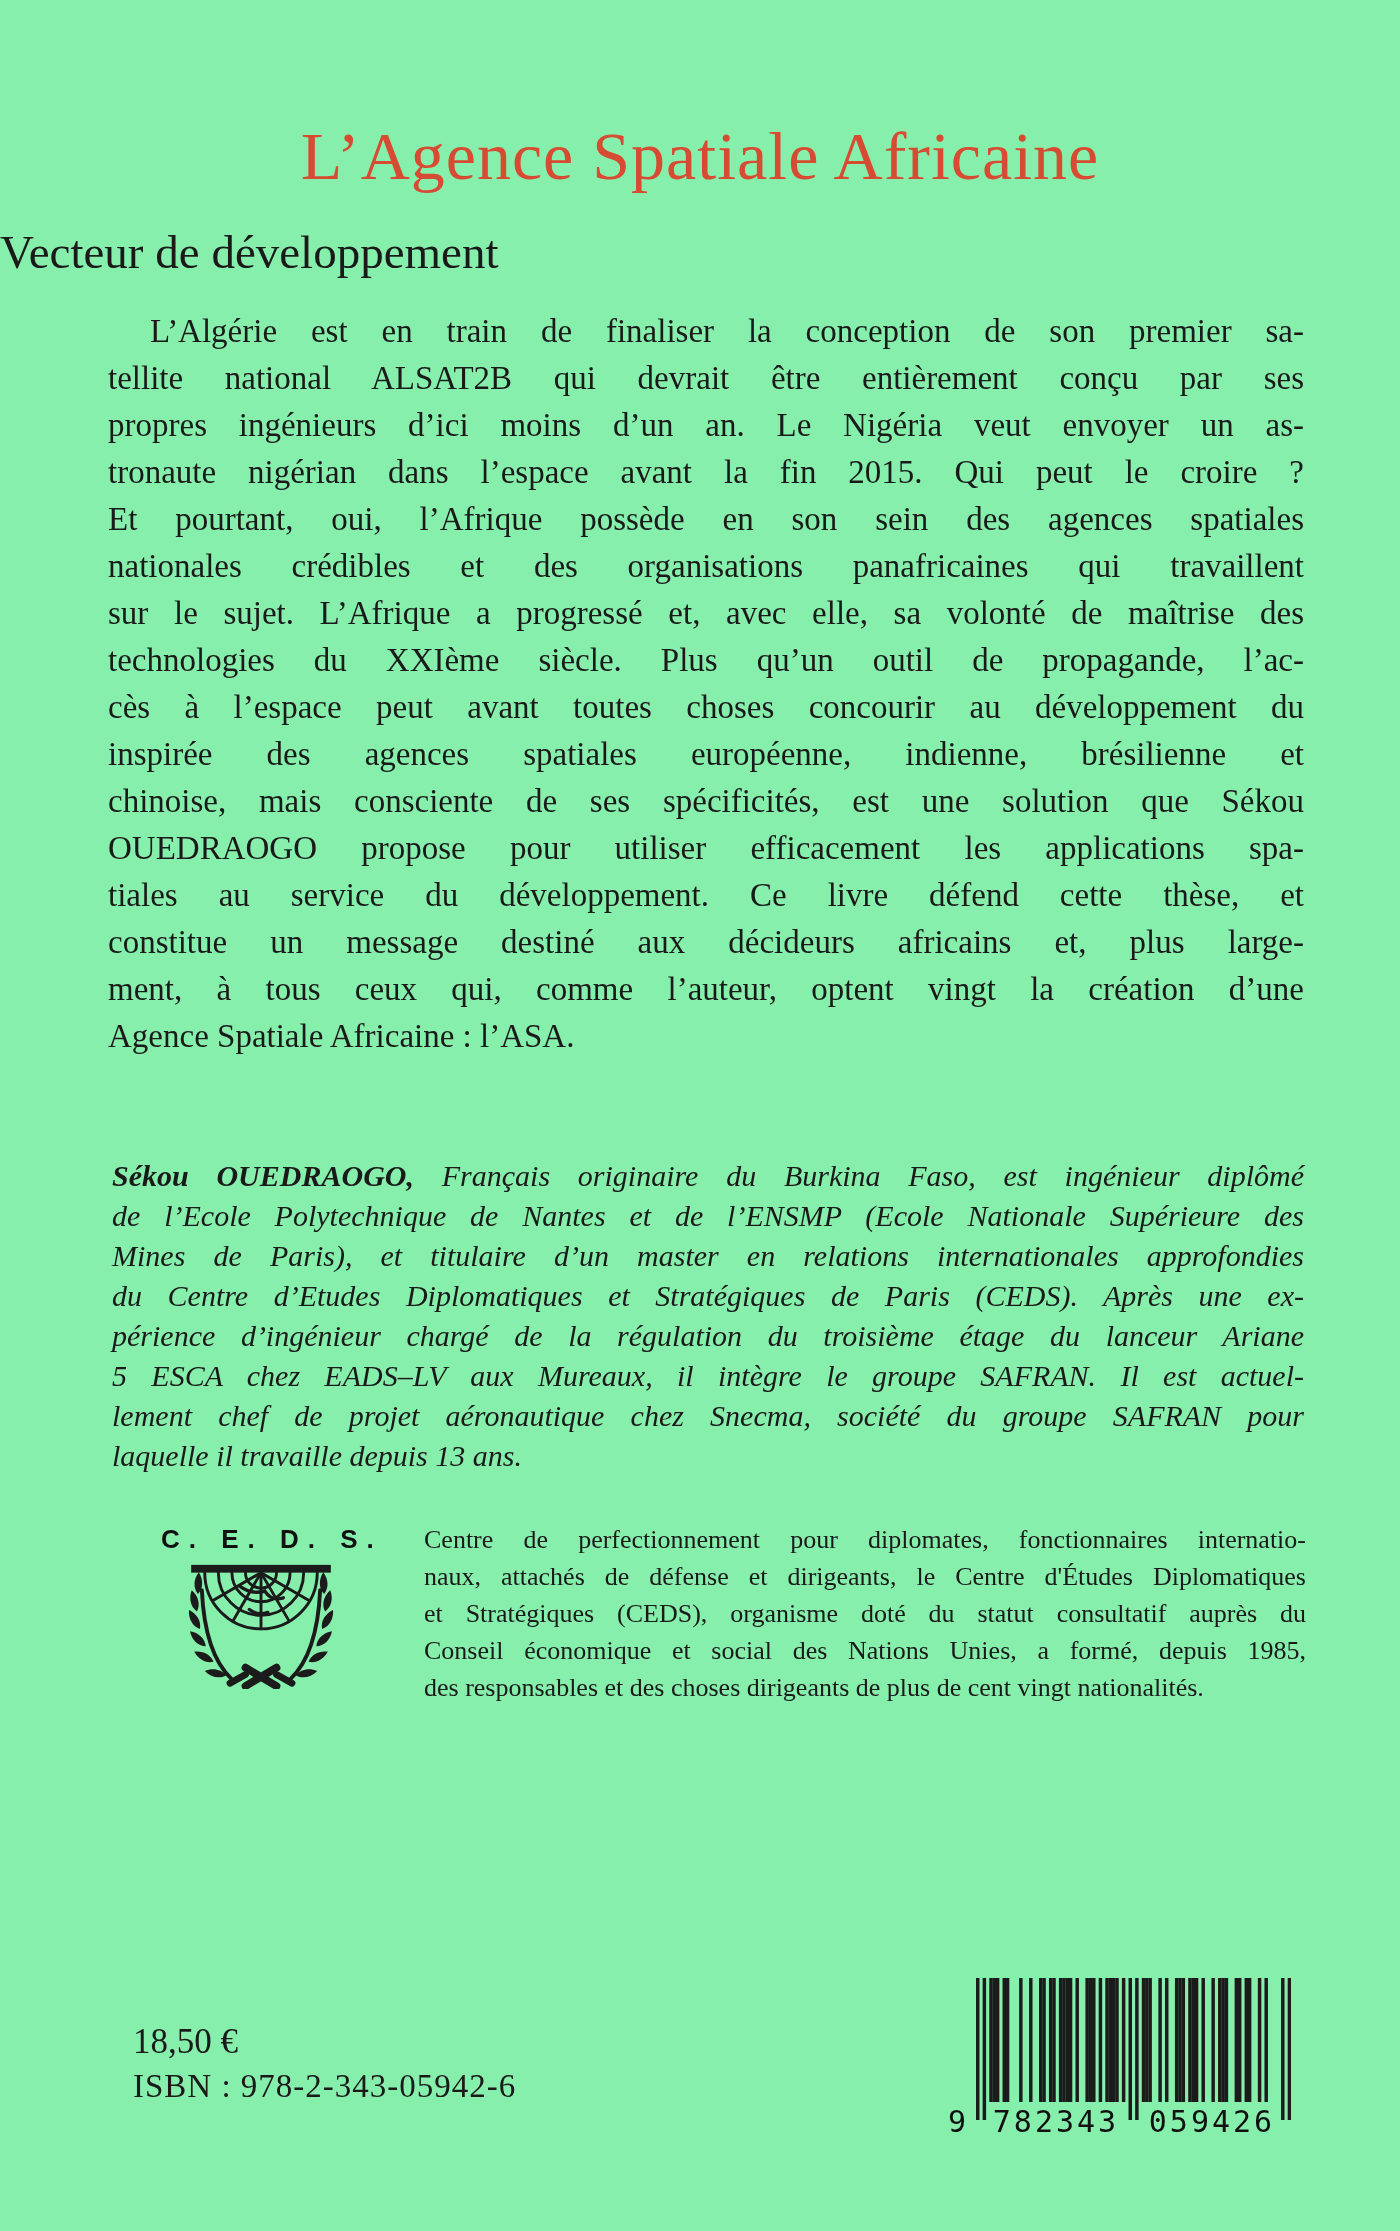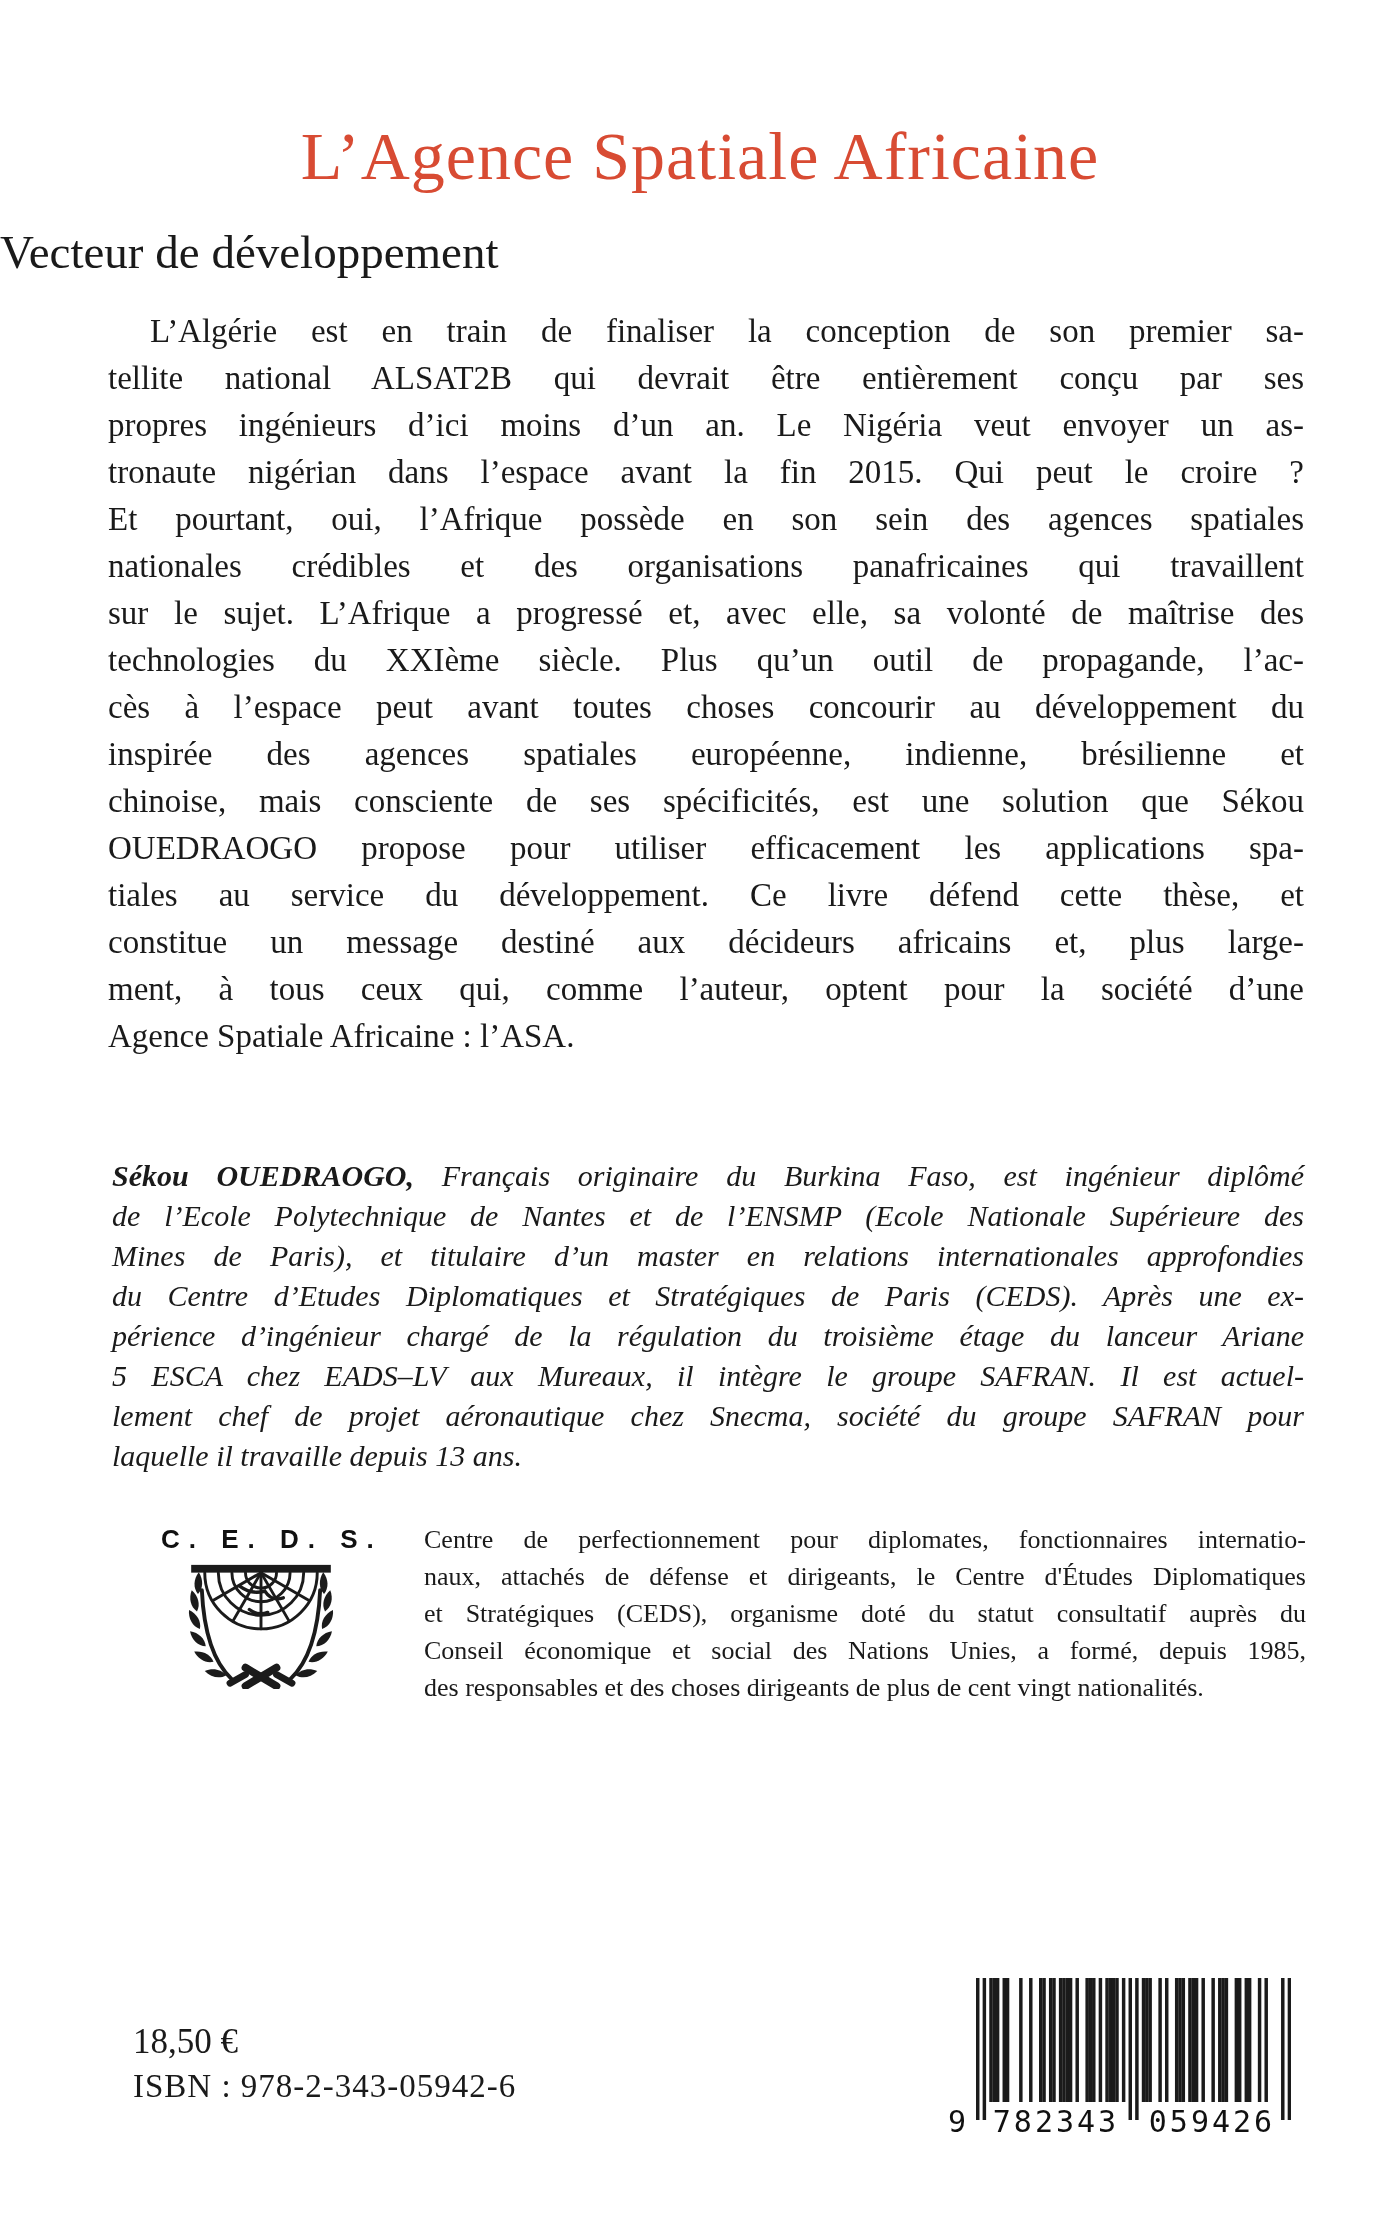--- a/index.html
+++ b/index.html
@@ -1,18 +1,18 @@
 <!DOCTYPE html>
 <html lang="fr"><head>
 <meta charset="utf-8">
 <title>Book back cover</title>
 <style>
   html,body{margin:0;padding:0;background:#e9e9e9;}
   .page{
-    position:relative;width:1400px;height:2231px;background:#ffffff;
+    position:relative;width:1400px;height:2231px;background:#86efac;
     font-family:"Liberation Serif","DejaVu Serif",serif;color:#1a1a1a;
     margin:0 auto;overflow:hidden;
   }
   .title{
     position:absolute;top:116px;left:0;width:100%;text-align:center;
     font-size:68px;line-height:80px;color:#d84b33;letter-spacing:1px;
   }
   .subtitle{
     position:absolute;top:224px;left:0;width:100%;text-align:left;
     font-size:47px;line-height:56px;color:#1a1a1a;
@@ -77,21 +77,21 @@
     <div class="line jl">Et pourtant, oui, l’Afrique possède en son sein des agences spatiales</div>
     <div class="line jl">nationales crédibles et des organisations panafricaines qui travaillent</div>
     <div class="line jl">sur le sujet. L’Afrique a progressé et, avec elle, sa volonté de maîtrise des</div>
     <div class="line jl">technologies du XXIème siècle. Plus qu’un outil de propagande, l’ac-</div>
     <div class="line jl">cès à l’espace peut avant toutes choses concourir au développement du</div>
     <div class="line jl">inspirée des agences spatiales européenne, indienne, brésilienne et</div>
     <div class="line jl">chinoise, mais consciente de ses spécificités, est une solution que Sékou</div>
     <div class="line jl">OUEDRAOGO propose pour utiliser efficacement les applications spa-</div>
     <div class="line jl">tiales au service du développement. Ce livre défend cette thèse, et</div>
     <div class="line jl">constitue un message destiné aux décideurs africains et, plus large-</div>
-    <div class="line jl">ment, à tous ceux qui, comme l’auteur, optent pour la société d’une</div>
+    <div class="line jl">ment, à tous ceux qui, comme l’auteur, optent vingt la création d’une</div>
     <div class="line">Agence Spatiale Africaine : l’ASA.</div>
   </div>
 
   <div class="bio">
     <div class="line jl"><span class="author">Sékou OUEDRAOGO,</span> <span>Français originaire du Burkina Faso, est ingénieur diplômé</span></div>
     <div class="line jl">de l’Ecole Polytechnique de Nantes et de l’ENSMP (Ecole Nationale Supérieure des</div>
     <div class="line jl">Mines de Paris), et titulaire d’un master en relations internationales approfondies</div>
     <div class="line jl">du Centre d’Etudes Diplomatiques et Stratégiques de Paris (CEDS). Après une ex-</div>
     <div class="line jl">périence d’ingénieur chargé de la régulation du troisième étage du lanceur Ariane</div>
     <div class="line jl">5 ESCA chez EADS–LV aux Mureaux, il intègre le groupe SAFRAN. Il est actuel-</div>

